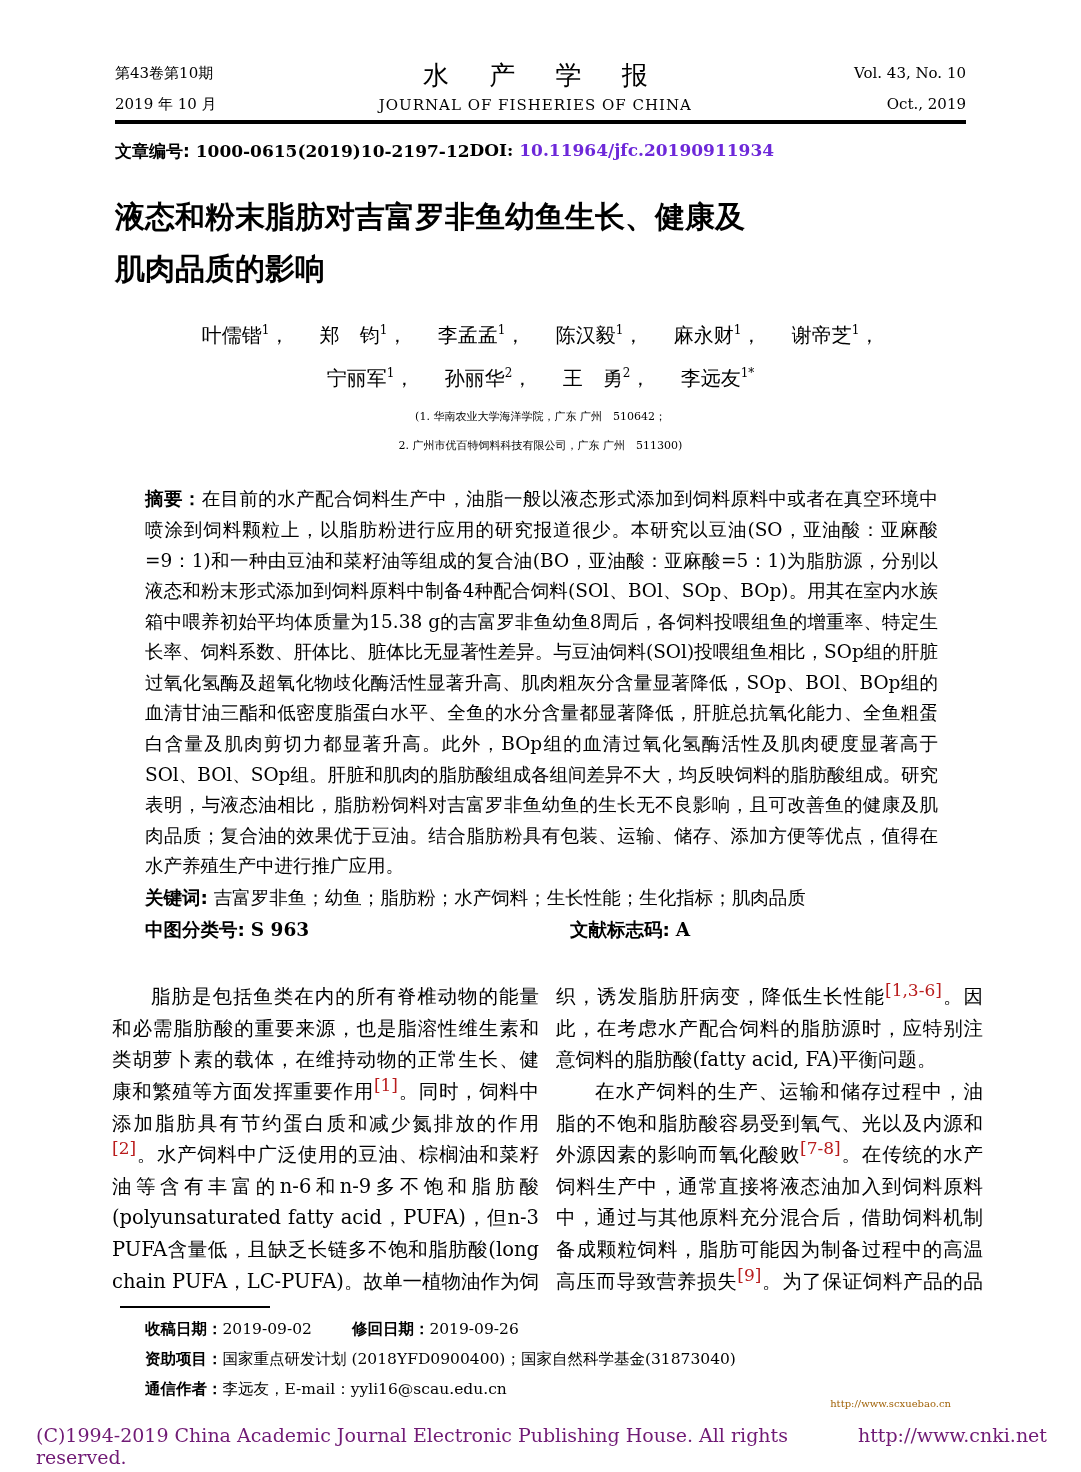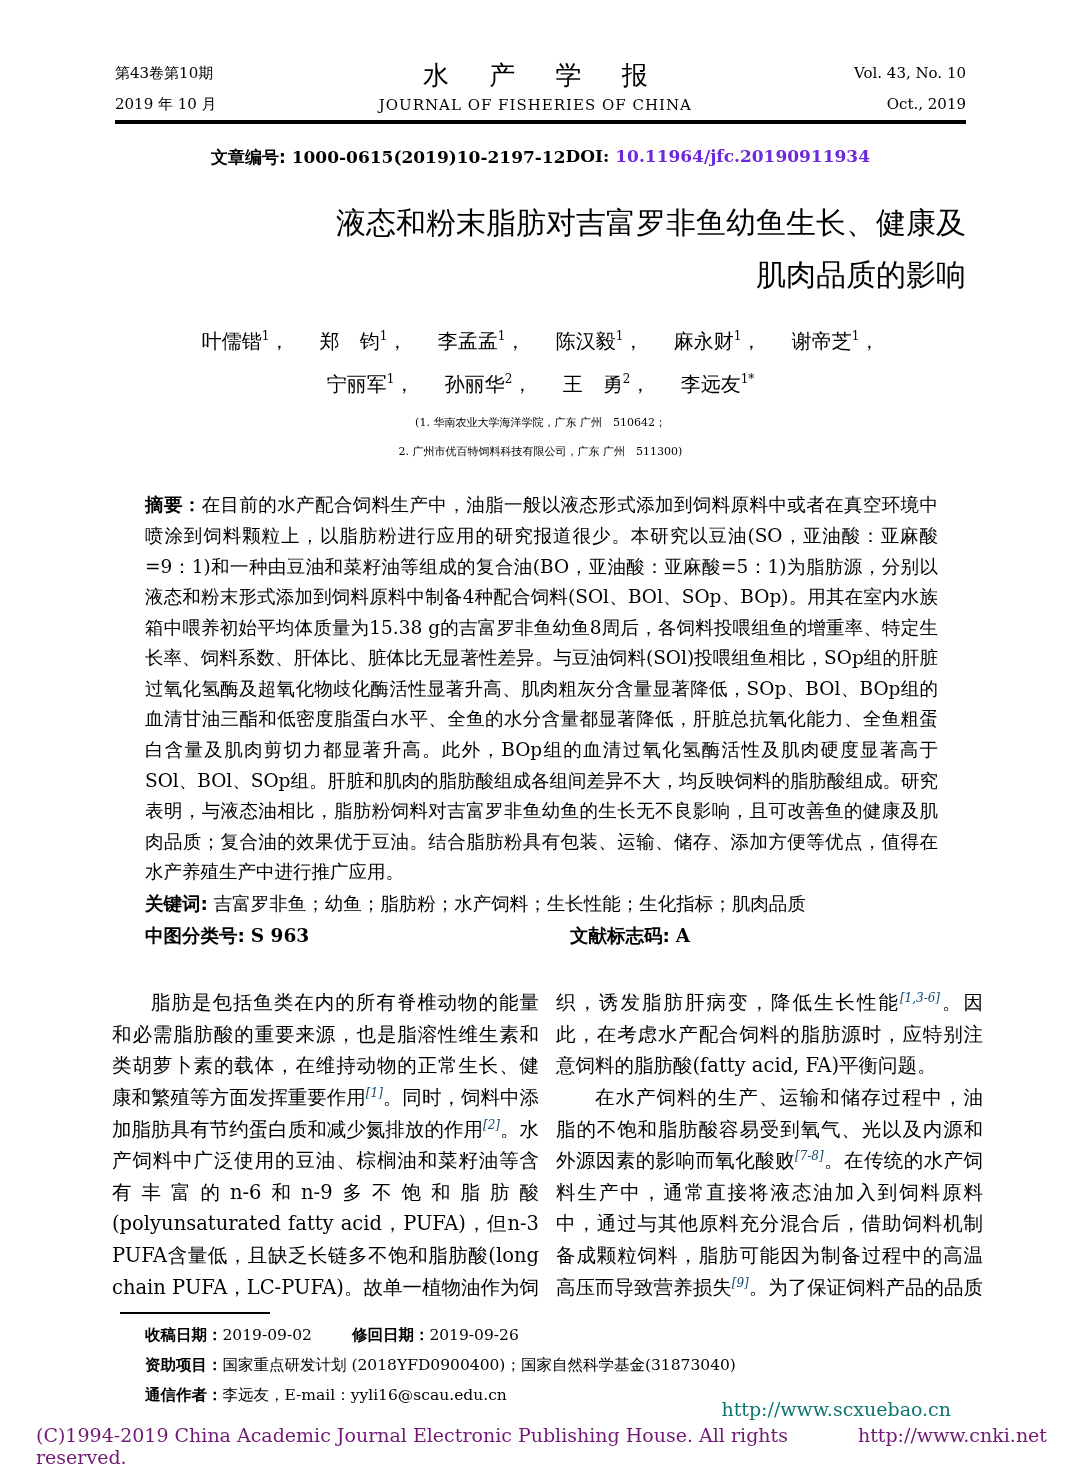--- a/index.html
+++ b/index.html
@@ -13,57 +13,57 @@
   
   .hdr { display:flex; justify-content:space-between; align-items:flex-start;
          border-bottom:4px solid #000; }
   .hdr-left, .hdr-right { font-size:15px; line-height:31px; white-space:nowrap; }
   .hdr-right { text-align:right; }
   .hdr-center { text-align:center; flex:1; }
   .journal-cn { font-size:26px; letter-spacing:16px; padding-left:16px; line-height:34px; }
   .journal-en { font-size:15px; letter-spacing:1px; line-height:26px; }
 
   
-  .meta { display:flex; justify-content:center; margin-top:22px;
+  .meta { display:flex; justify-content:flex-start; margin-top:16px;
           font-size:17px; font-weight:bold; }
   .meta .label-sans { font-family:"DejaVu Sans","Liberation Sans",sans-serif; }
   .doi-val { color:#6d28d9; }
 
   
-  .title { margin-top:28px; text-align:right;
+  .title { margin-top:28px; text-align:left;
            font-family:"DejaVu Sans","Liberation Sans",sans-serif;
-           font-size:30px; font-weight:normal; line-height:52px; }
+           font-size:30px; font-weight:bold; line-height:52px; }
   .authors { margin-top:16px; text-align:center; font-size:20px; line-height:39px; }
   .author { margin:0 12px; white-space:nowrap; }
   .author sup { font-size:12px; }
   .affils { margin-top:4px; text-align:center; font-size:11px; line-height:29px; }
 
   
   .abstract-wrap { margin:24px 28px 0 30px; }
   .abs-text { font-size:18.5px; line-height:30.6px; text-align:justify; }
   .b-sans { font-family:"DejaVu Sans","Liberation Sans",sans-serif; font-weight:bold; }
   .kw-line { margin-top:1px; font-size:18.5px; line-height:30.6px; }
   .clc-line { margin-top:1px; font-size:18.5px; line-height:30.6px; display:flex; }
   .clc-left { width:425px; }
 
   
   .columns { margin-top:36px; display:flex; gap:17px; margin-left:-3px; margin-right:-20px; }
   .col { width:427px; height:320px; overflow:hidden;
          font-size:19.5px; line-height:31.6px; text-align:justify; }
   .col p.indent { text-indent:2em; }
-  .ref { color:#0c4a6e; font-size:12px; vertical-align:super; line-height:0;font-style:italic; }
+  .ref { color:#b91c1c; font-size:17px; vertical-align:super; line-height:0; }
 
   
   .fn-rule { width:150px; border-top:2px solid #000; margin-top:5px; margin-left:5px; }
   .footnotes { padding-left:30px; margin-top:6px; font-size:15.5px; line-height:30px; }
   .fn-gap { display:inline-block; width:40px; }
 
   
   .scxuebao { position:absolute; top:1398px; right:130px;
-              font-size:19px; color:#0f766e; }
+              font-size:10px; color:#a16207; }
   .copyright { position:absolute; top:1424px; left:36px; right:34px;
                color:#701a75; font-size:19px; display:flex; justify-content:space-between; }
   a { text-decoration:none; color:inherit; }
 </style>
 </head>
 <body>
 
 <div class="page">
 
   <div class="hdr">

